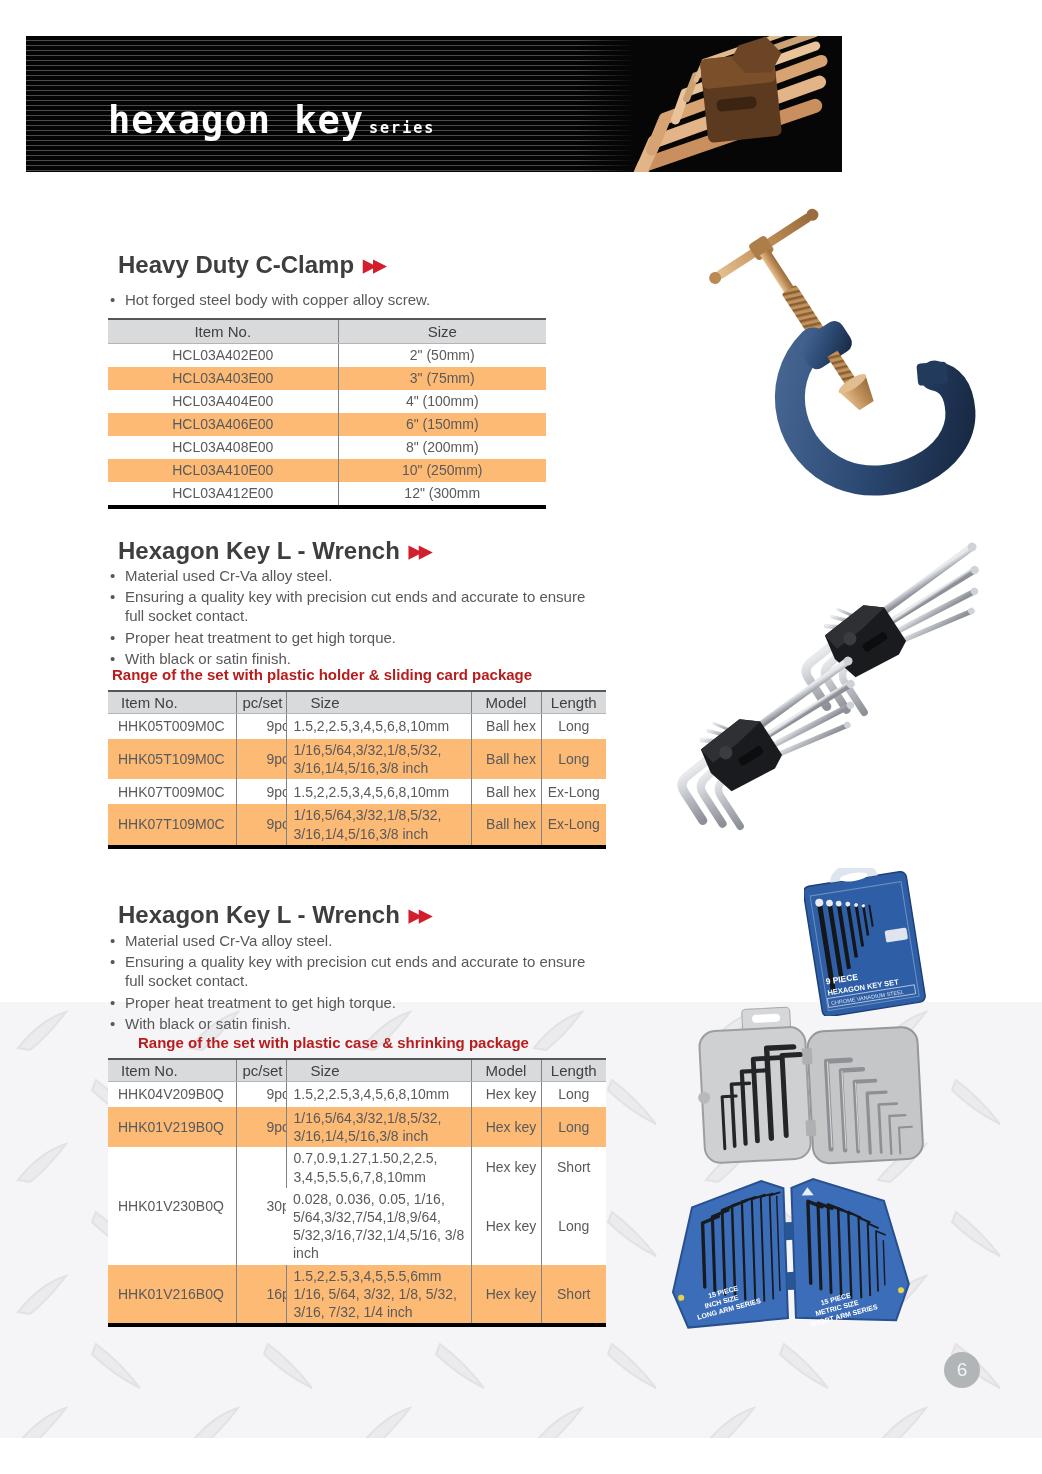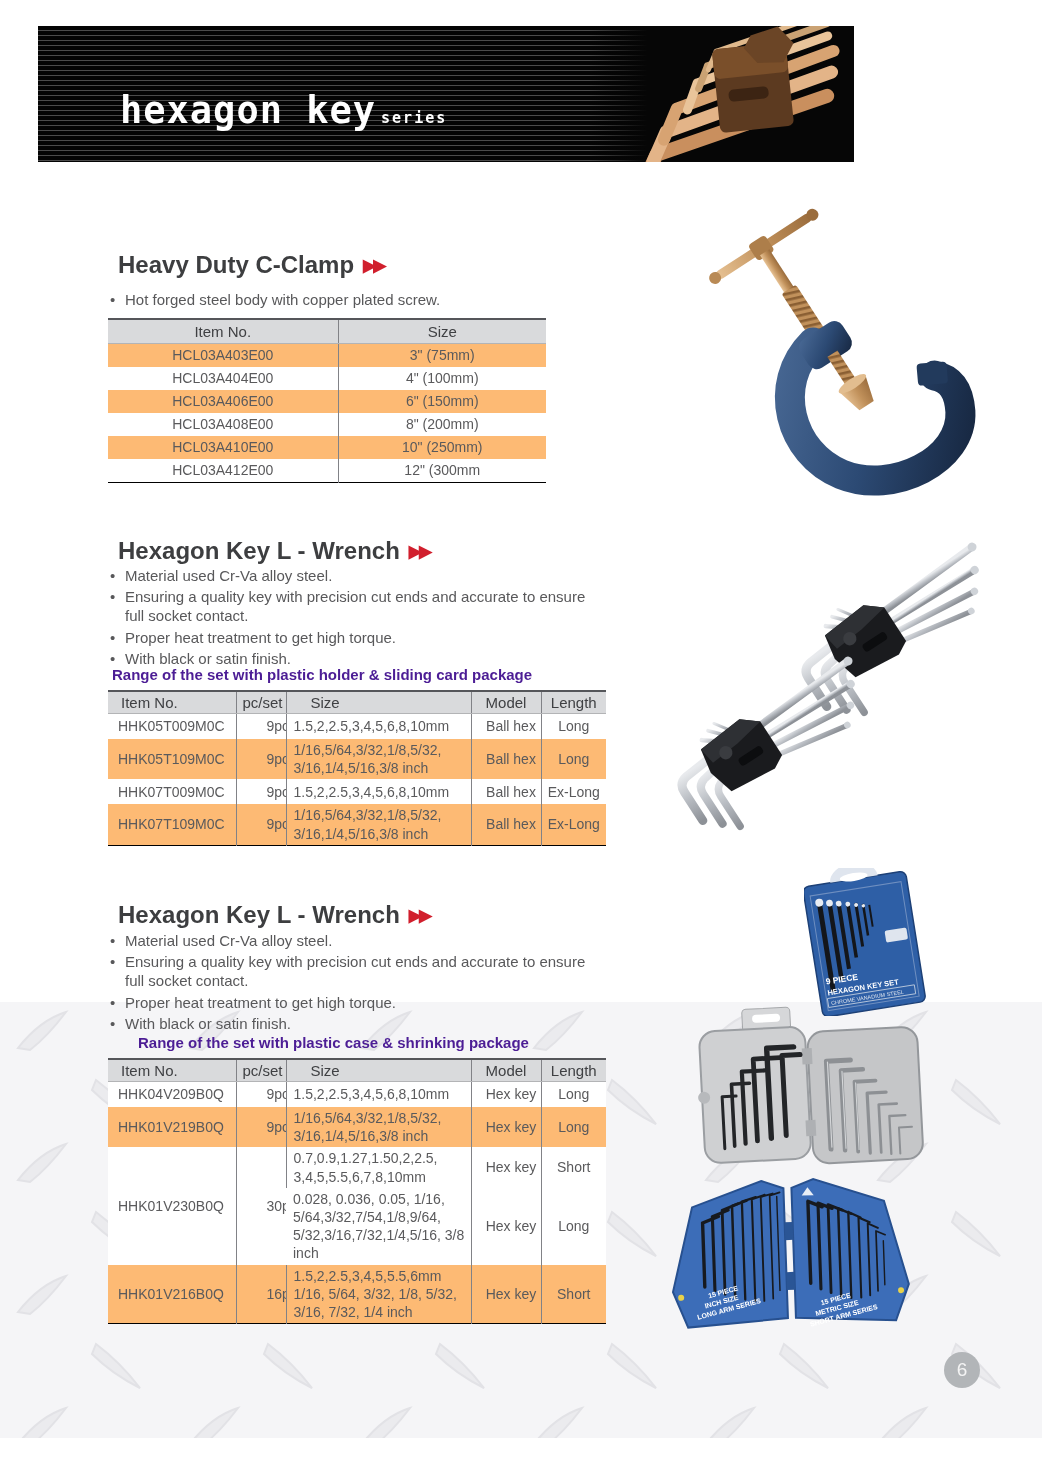--- a/index.html
+++ b/index.html
@@ -3,41 +3,41 @@
 <meta charset="utf-8">
 <style>
   html,body{margin:0;padding:0;background:#ffffff;}
   .page{position:relative;width:1042px;height:1474px;background:#ffffff;overflow:hidden;
         font-family:"Liberation Sans",sans-serif;}
 
   
   .watermark{position:absolute;left:0;top:1002px;width:1042px;height:436px;z-index:0;}
 
   
-  .banner{position:absolute;left:26px;top:26px;width:816px;height:136px;z-index:2;
-          background:repeating-linear-gradient(180deg,#040404 0px,#040404 4px,#4b4b4b 4px,#4b4b4b 5px);margin-left:12px;}
+  .banner{position:absolute;left:26px;top:36px;width:816px;height:136px;z-index:2;
+          background:repeating-linear-gradient(180deg,#040404 0px,#040404 4px,#4b4b4b 4px,#4b4b4b 5px);}
   .banner-title{position:absolute;left:82px;top:66px;color:#ffffff;
           font-family:"DejaVu Sans Mono",monospace;font-weight:bold;font-size:37px;
           letter-spacing:1px;line-height:1;white-space:nowrap;}
   .banner-title .series{font-size:15px;font-weight:bold;letter-spacing:2px;margin-left:5px;}
   .banner-photo{position:absolute;right:0;top:0;width:265px;height:136px;
           background:linear-gradient(90deg,rgba(0,0,0,0) 0%,#060606 22%);}
 
   
   .abs{position:absolute;z-index:3;}
   h2.sec{margin:8px;font-size:24px;font-weight:700;color:#3d3e40;letter-spacing:0;line-height:1.1;white-space:nowrap;}
   h2.sec .arrows{color:#d11f2d;font-size:17px;letter-spacing:-3px;margin-left:9px;vertical-align:2px;}
   ul.bullets{margin:0;padding:0;list-style:none;width:482px;font-size:15px;color:#58585a;line-height:1.28;}
   ul.bullets li{position:relative;padding-left:15px;margin:0 0 2px 0;}
   ul.bullets li::before{content:"•";position:absolute;left:0;top:0;color:#58585a;}
-  .caption{font-size:15px;font-weight:700;color:#4c1d95;white-space:nowrap;}
+  .caption{font-size:15px;font-weight:700;color:#b91c1c;white-space:nowrap;}
 
   
   table.tbl{border-collapse:collapse;table-layout:fixed;font-size:14px;color:#5a5a5c;
-            border-top:2px solid #55565a;border-bottom:1px solid #000000;background:#ffffff;}
+            border-top:2px solid #55565a;border-bottom:4px solid #000000;background:#ffffff;}
   table.tbl th{background:#d9dadc;font-weight:400;color:#3f4043;font-size:15px;
             border-bottom:1px solid #b3b4b6;padding:2px 6px;}
   table.tbl td{padding:2px 6px;line-height:1.3;}
   table.tbl td,table.tbl th{border-left:1px solid #818287;overflow:hidden;}
   table.tbl tr > *:first-child{border-left:none;}
   table.tbl tr.alt td{background:#fdba74;}
   .tbl1{width:438px;}
   .tbl1 th,.tbl1 td{text-align:center;height:19px;}
   .tbl5 th.h-item{text-align:left;padding-left:13px;}
   .tbl5 th.h-size{text-align:left;padding-left:24px;}
@@ -92,35 +92,39 @@
     </div>
     <div class="banner-title">
       <span>hexagon key</span><span class="series">series</span>
     </div>
   </header>
 
   <h2 class="sec abs" style="left:110px;top:244px;">
     <span>Heavy Duty C-Clamp</span><span class="arrows">▶▶</span>
   </h2>
   <ul class="bullets abs" style="left:110px;top:290px;">
-    <li>Hot forged steel body with copper plated screw.</li>
+    <li>Hot forged steel body with copper alloy screw.</li>
   </ul>
 
   <table class="tbl tbl1 abs" style="left:108px;top:318px;">
     <colgroup>
         <col style="width:230px">
         <col style="width:208px">
       </colgroup>
     <thead>
       <tr>
         <th>Item No.</th>
         <th>Size</th>
       </tr>
     </thead>
     <tbody>
+      <tr>
+          <td>HCL03A402E00</td>
+          <td>2" (50mm)</td>
+        </tr>
       <tr class="alt">
           <td>HCL03A403E00</td>
           <td>3" (75mm)</td>
         </tr>
       <tr>
           <td>HCL03A404E00</td>
           <td>4" (100mm)</td>
         </tr>
       <tr class="alt">
           <td>HCL03A406E00</td>

